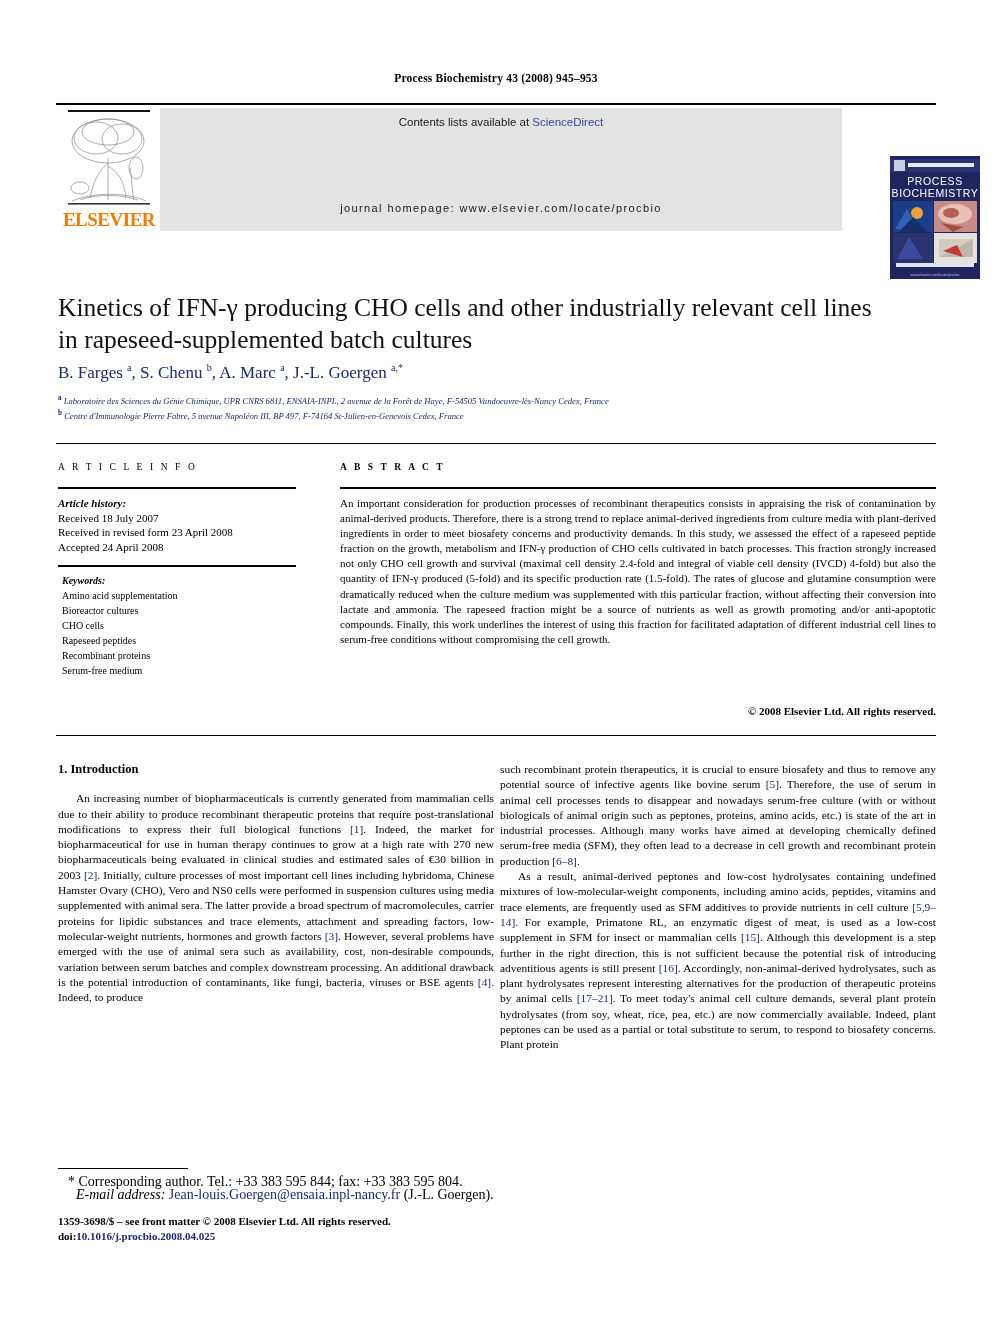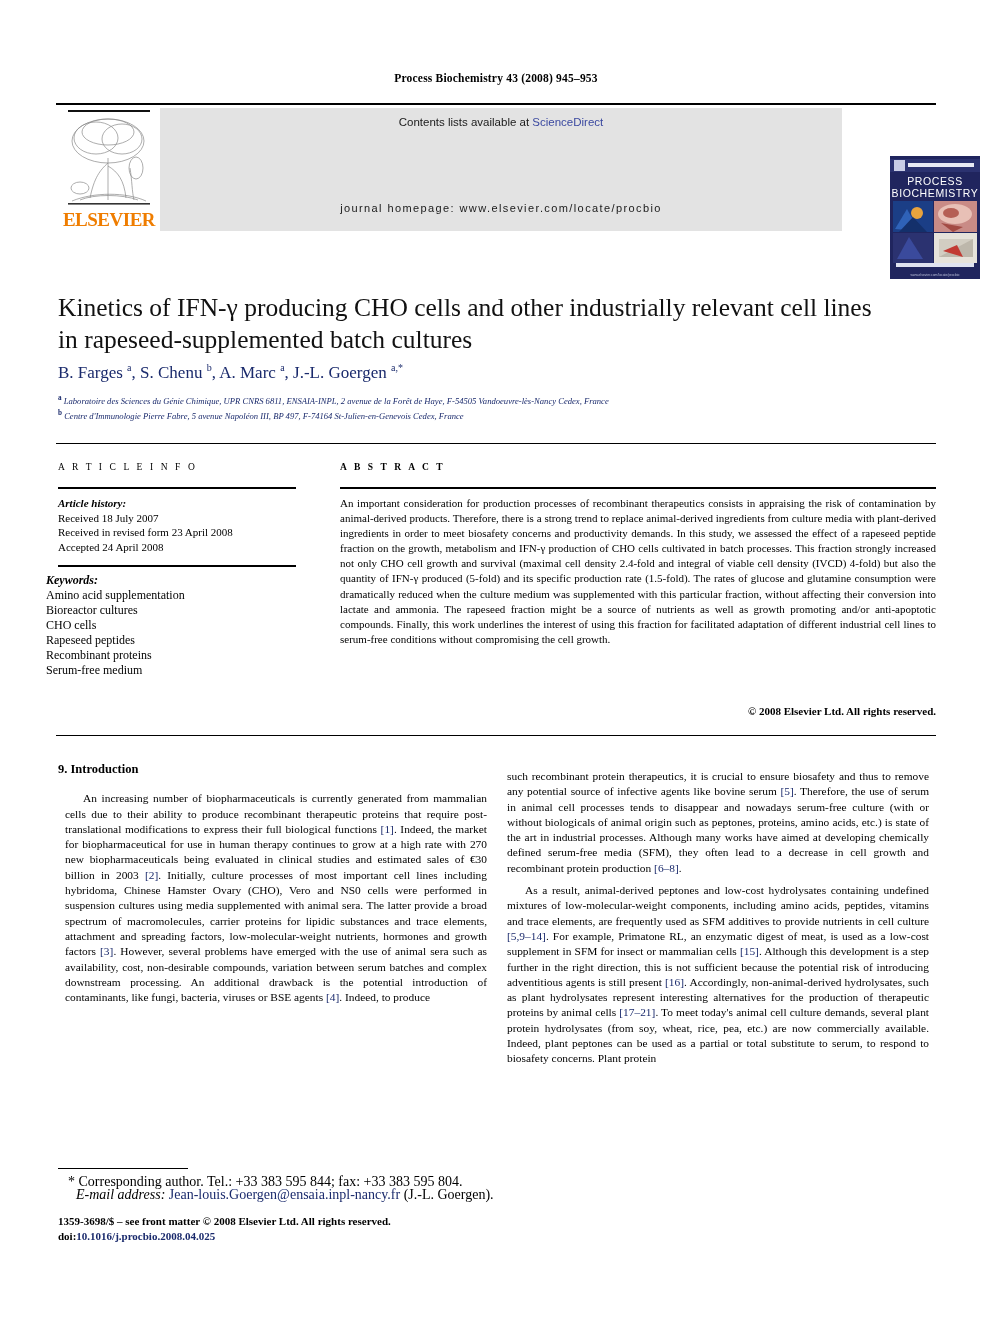--- a/index.html
+++ b/index.html
@@ -93,39 +93,39 @@
     position:absolute; left:340px; top:462px;
     font-size:9.5px; font-weight:bold; letter-spacing:2.6px;
     font-family:"Liberation Serif", serif;
   }
   .info-rule  { position:absolute; left:58px; top:487px; width:238px; height:1.5px; background:#000; }
   .abs-rule   { position:absolute; left:340px; top:487px; width:596px; height:1.5px; background:#000; }
 
   .hist { position:absolute; left:58px; top:496px; width:250px; font-size:11px; line-height:14.5px; }
   .hist .lbl { font-style:italic; font-weight:bold; }
   .info-rule2 { position:absolute; left:58px; top:565px; width:238px; height:1.5px; background:#000; }
-  .kw { position:absolute; left:46px; top:573px; width:250px; font-size:12px; line-height:15px; }
+  .kw { position:absolute; left:62px; top:573px; width:250px; font-size:10px; line-height:15px; }
   .kw .lbl { font-style:italic; font-weight:bold; }
 
   .abstract {
     position:absolute; left:340px; top:496px; width:596px;
     font-size:11px; line-height:15.1px; text-align:justify;
   }
   .copyline {
     position:absolute; left:340px; top:705px; width:596px;
     text-align:right; font-size:11px; font-weight:bold;
   }
   .sec-rule-bot { position:absolute; left:56px; top:735px; width:880px; height:1px; background:#000; }
 
   
   .col { position:absolute; width:436px; font-size:11.4px; line-height:15.3px; text-align:justify; }
   .col-l { left:58px; top:762px; }
   .col-r { left:500px; top:762px; }
   .h2 { font-size:12.5px; font-weight:bold; margin:0 0 14px 0; font-family:"Liberation Serif",serif;}
-  .col p { margin:7px; text-indent:18px; }
+  .col p { margin:0; text-indent:18px; }
   .ref { color:#1a2a6c; }
 
   
   .fn-rule { position:absolute; left:58px; top:1168px; width:130px; height:1px; background:#000; }
   .footnote {
     position:absolute; left:58px; top:1175px; width:436px;
     font-size:14px; line-height:13px;
   }
   .footnote .ital { font-style:italic; }
   .mail { color:#1a2a6c; }
@@ -230,21 +230,21 @@
     <div>Rapeseed peptides</div>
     <div>Recombinant proteins</div>
     <div>Serum-free medium</div>
   </div>
 
   <div class="abstract">An important consideration for production processes of recombinant therapeutics consists in appraising the risk of contamination by animal-derived products. Therefore, there is a strong trend to replace animal-derived ingredients from culture media with plant-derived ingredients in order to meet biosafety concerns and productivity demands. In this study, we assessed the effect of a rapeseed peptide fraction on the growth, metabolism and IFN-γ production of CHO cells cultivated in batch processes. This fraction strongly increased not only CHO cell growth and survival (maximal cell density 2.4-fold and integral of viable cell density (IVCD) 4-fold) but also the quantity of IFN-γ produced (5-fold) and its specific production rate (1.5-fold). The rates of glucose and glutamine consumption were dramatically reduced when the culture medium was supplemented with this particular fraction, without affecting their conversion into lactate and ammonia. The rapeseed fraction might be a source of nutrients as well as growth promoting and/or anti-apoptotic compounds. Finally, this work underlines the interest of using this fraction for facilitated adaptation of different industrial cell lines to serum-free conditions without compromising the cell growth.</div>
   <div class="copyline">© 2008 Elsevier Ltd. All rights reserved.</div>
   <div class="sec-rule-bot"></div>
 
   <div class="col col-l">
-    <div class="h2">9. Introduction</div>
+    <div class="h2">1. Introduction</div>
     <p>
       <span>An increasing number of biopharmaceuticals is currently generated from mammalian cells due to their ability to produce recombinant therapeutic proteins that require post-translational modifications to express their full biological functions </span><span class="ref">[1]</span><span>. Indeed, the market for biopharmaceutical for use in human therapy continues to grow at a high rate with 270 new biopharmaceuticals being evaluated in clinical studies and estimated sales of €30 billion in 2003 </span><span class="ref">[2]</span><span>. Initially, culture processes of most important cell lines including hybridoma, Chinese Hamster Ovary (CHO), Vero and NS0 cells were performed in suspension cultures using media supplemented with animal sera. The latter provide a broad spectrum of macromolecules, carrier proteins for lipidic substances and trace elements, attachment and spreading factors, low-molecular-weight nutrients, hormones and growth factors </span><span class="ref">[3]</span><span>. However, several problems have emerged with the use of animal sera such as availability, cost, non-desirable compounds, variation between serum batches and complex downstream processing. An additional drawback is the potential introduction of contaminants, like fungi, bacteria, viruses or BSE agents </span><span class="ref">[4]</span><span>. Indeed, to produce</span>
     </p>
   </div>
 
   <div class="col col-r">
     <p style="text-indent:0;">
       <span>such recombinant protein therapeutics, it is crucial to ensure biosafety and thus to remove any potential source of infective agents like bovine serum </span><span class="ref">[5]</span><span>. Therefore, the use of serum in animal cell processes tends to disappear and nowadays serum-free culture (with or without biologicals of animal origin such as peptones, proteins, amino acids, etc.) is state of the art in industrial processes. Although many works have aimed at developing chemically defined serum-free media (SFM), they often lead to a decrease in cell growth and recombinant protein production </span><span class="ref">[6–8]</span><span>.</span>
     </p>
     <p>

